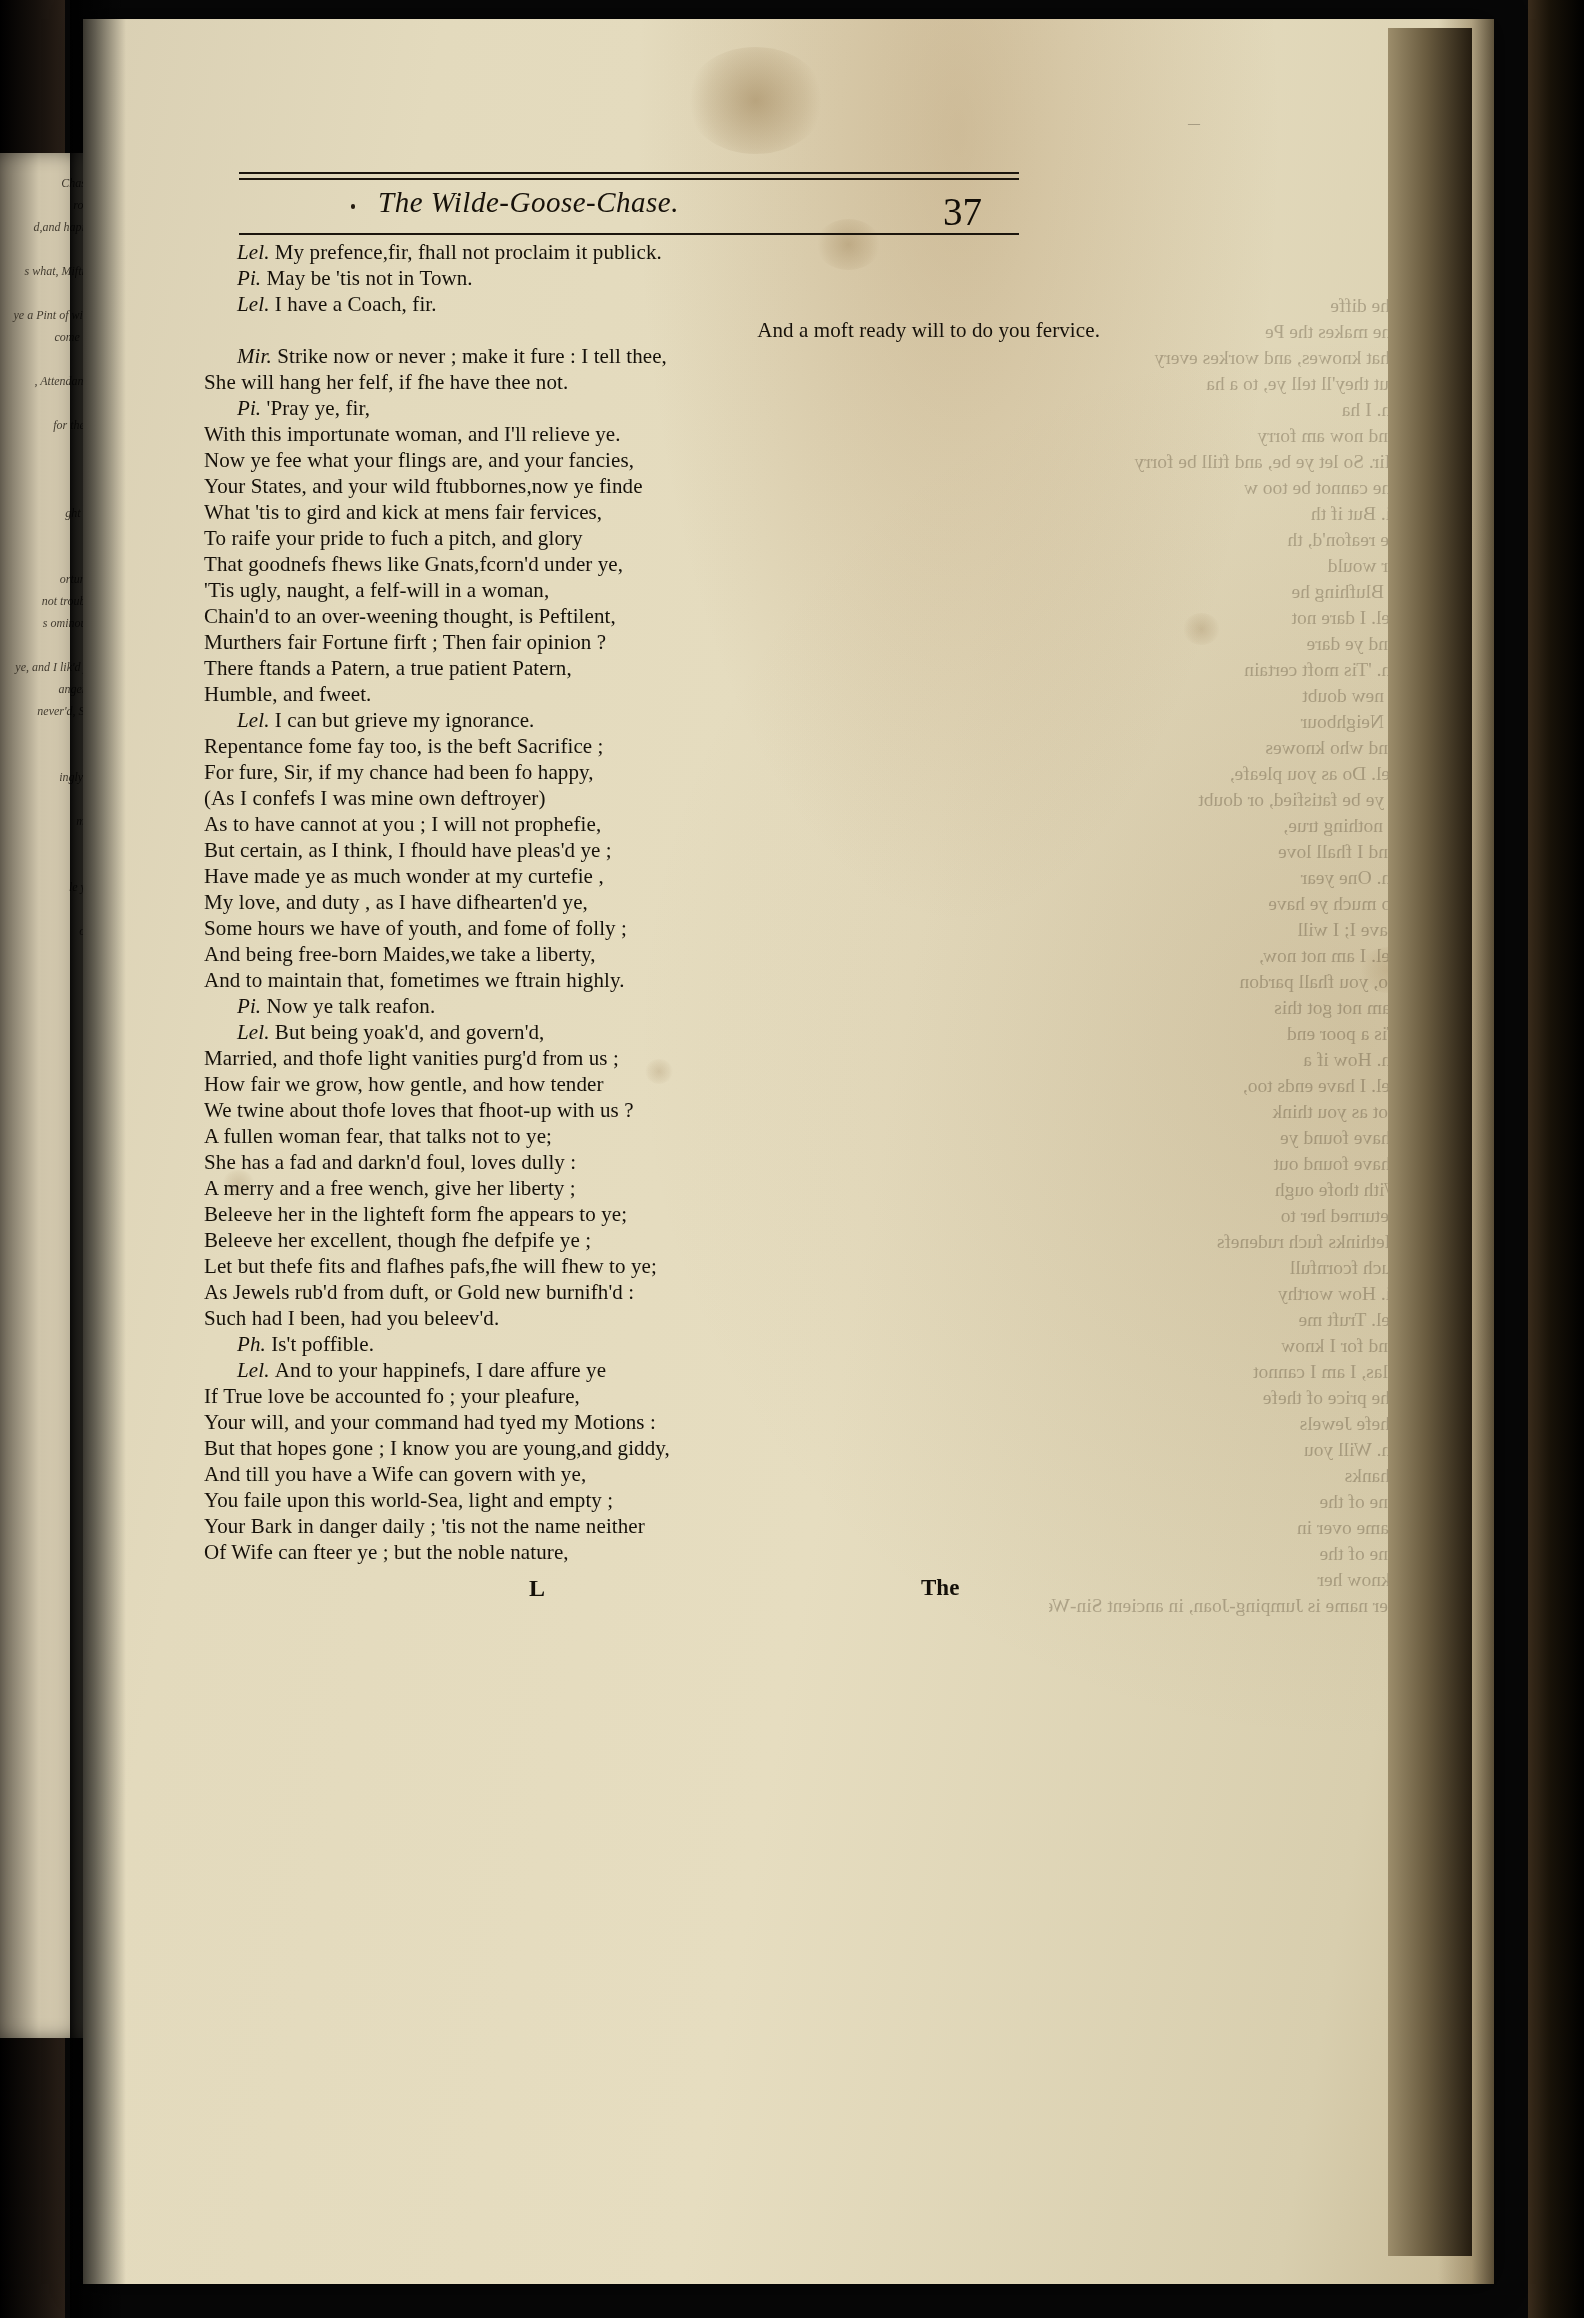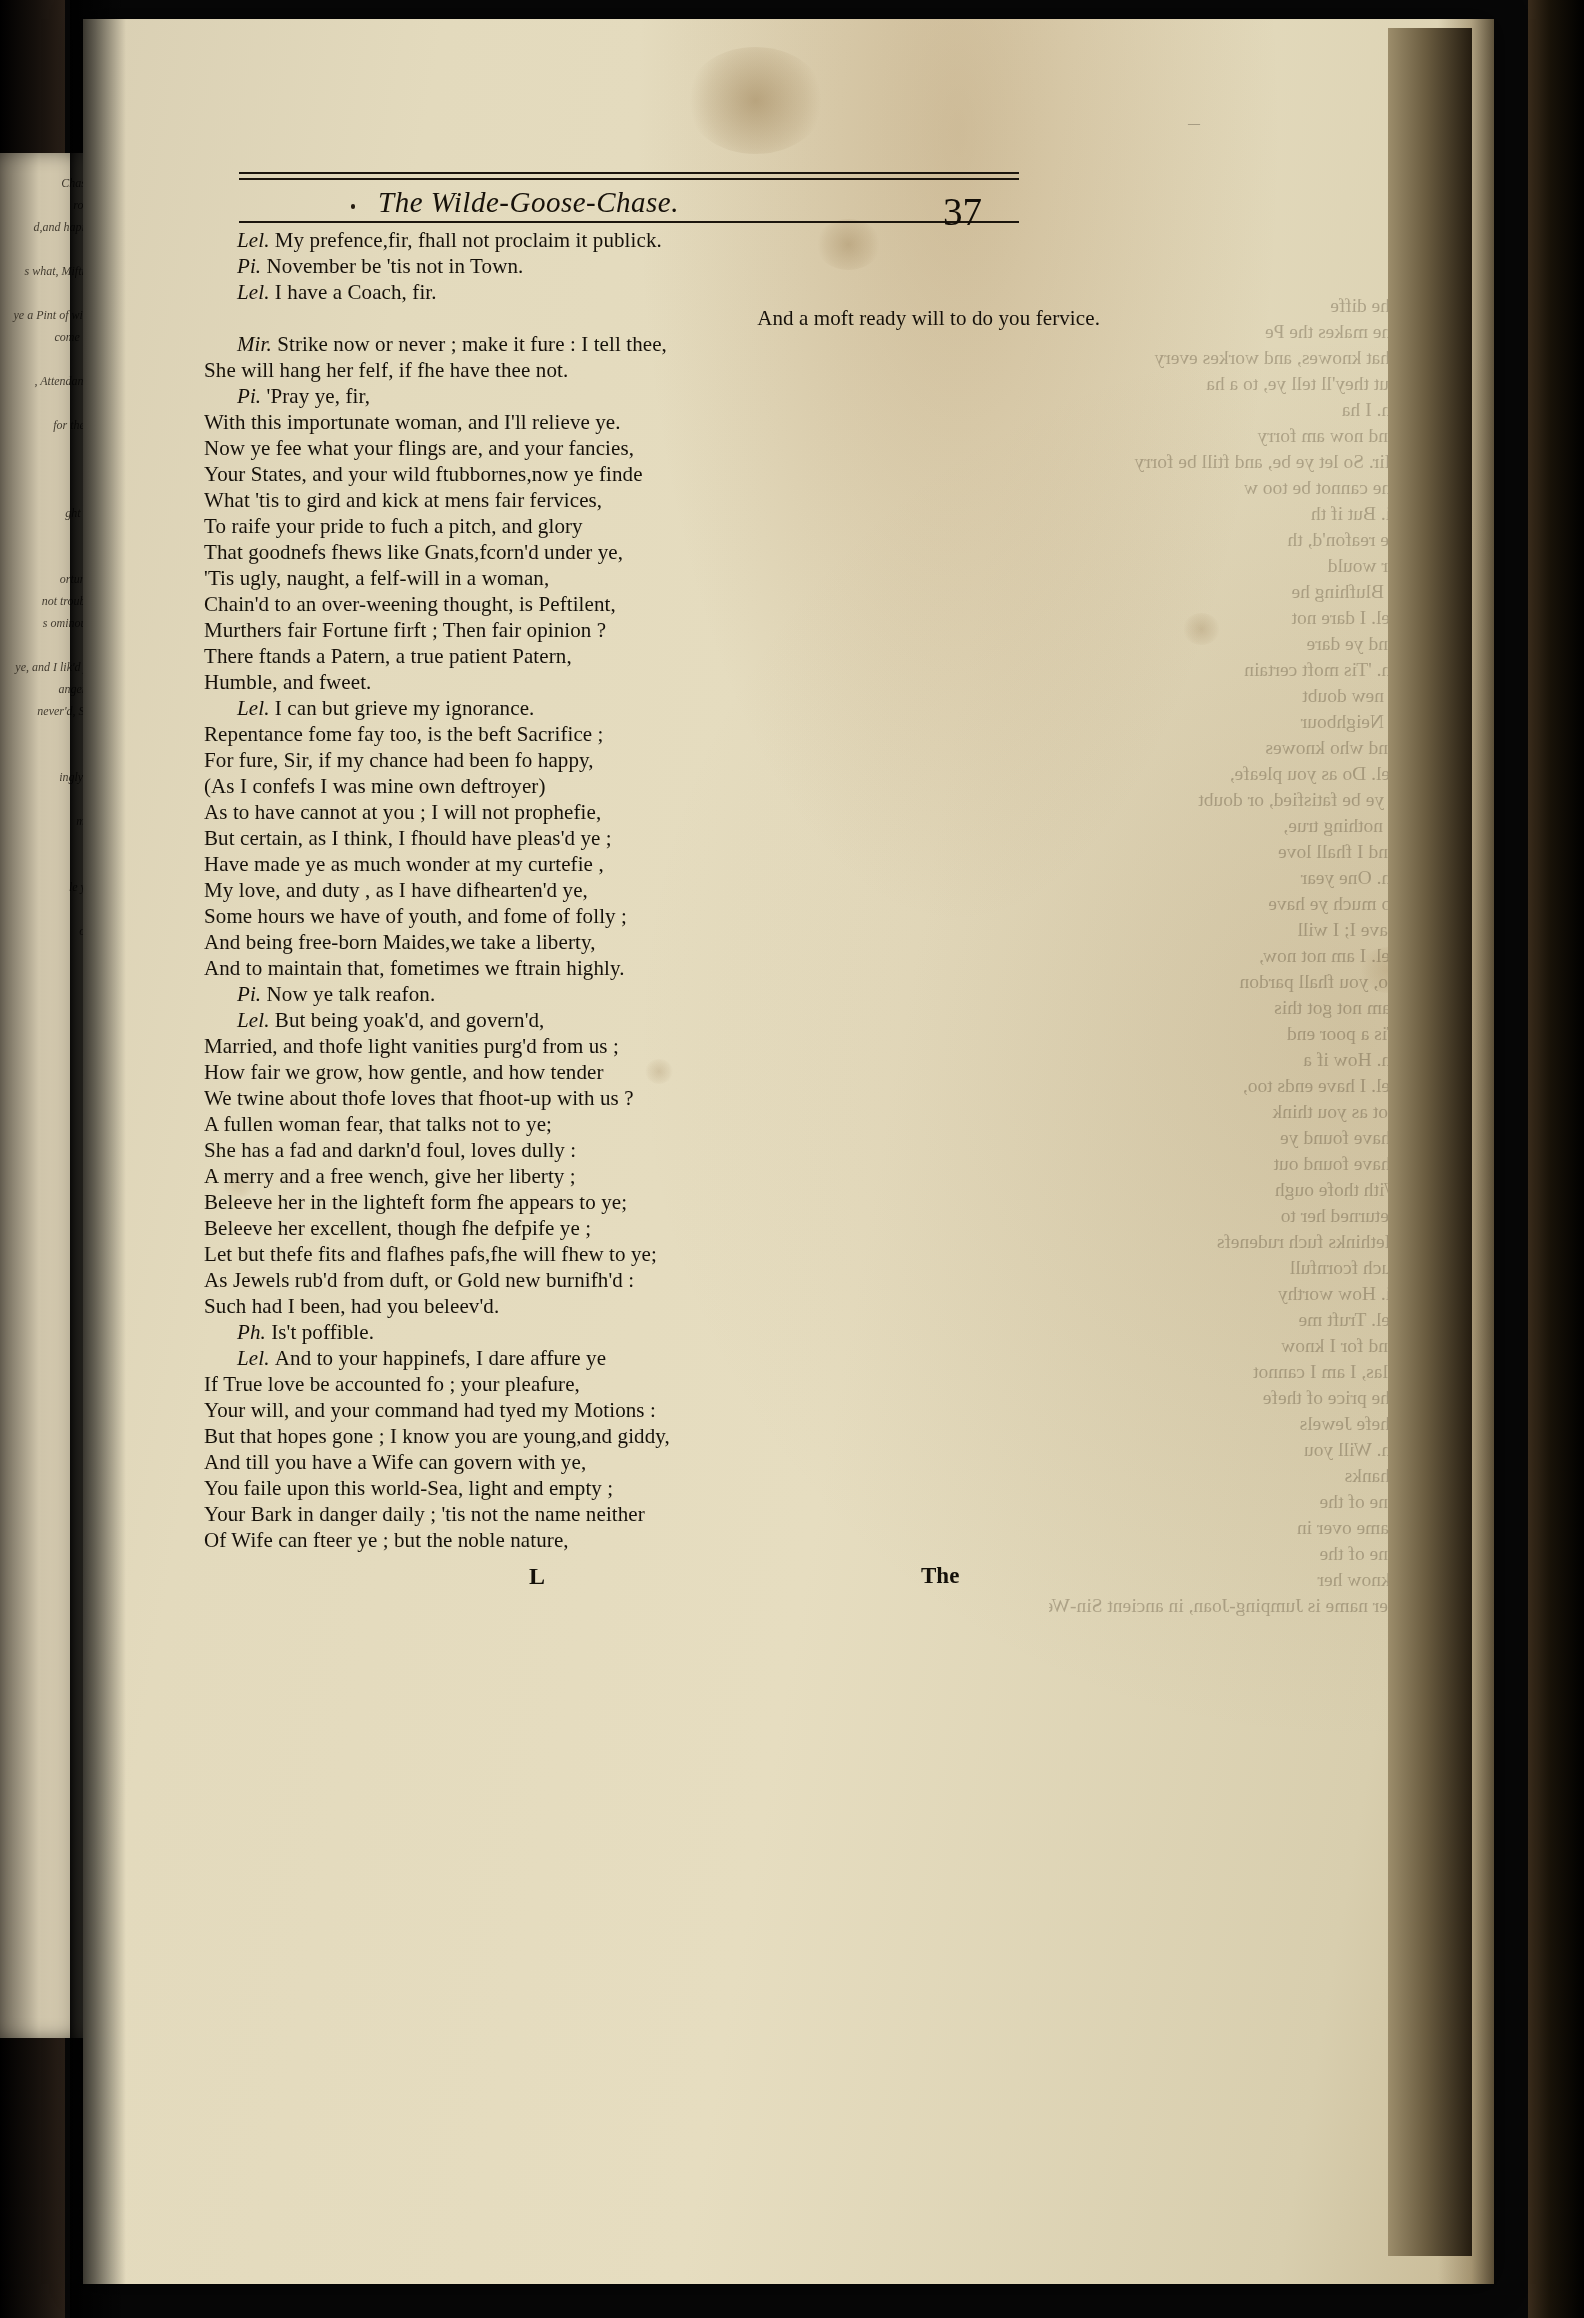--- a/index.html
+++ b/index.html
@@ -118,21 +118,21 @@
   }
   .rule {
     height: 2.3px;
     background: #1b150d;
     width: 100%;
   }
   .rule.second { margin-top: 4.6px; height: 1.9px; }
 
   .headline {
     position: relative;
-    height: 43px;
+    height: 55px;
     margin-left: 35px;
     width: 780px;
   }
   .head-title {
     position: absolute;
     left: 139px;
     top: 5.6px;
     font-style: italic;
     font-size: 29px;
     letter-spacing: 0.5px;
@@ -346,21 +346,21 @@
       <div class="headline">
         <span class="head-dot"></span>
         <span class="head-title">The Wilde-Goose-Chase.</span>
         <span class="head-pageno">37</span>
       </div>
 
       <div class="rule-under"></div>
 
       <div class="body-text" id="body-text">
           <div class="line indent"><span class="sp">Lel. </span><span>My prefence,fir, fhall not proclaim it publick.</span></div>
-          <div class="line indent"><span class="sp">Pi. </span><span>November be 'tis not in Town.</span></div>
+          <div class="line indent"><span class="sp">Pi. </span><span>May be 'tis not in Town.</span></div>
           <div class="line indent"><span class="sp">Lel. </span><span>I have a Coach, fir.</span></div>
           <div class="line indent2"><span>And a moft ready will to do you fervice.</span></div>
           <div class="line indent"><span class="sp">Mir. </span><span>Strike now or never ; make it fure :  I tell thee,</span></div>
           <div class="line"><span>She will hang her felf, if fhe have thee not.</span></div>
           <div class="line indent"><span class="sp">Pi. </span><span>'Pray ye, fir,</span></div>
           <div class="line"><span>With this importunate woman, and I'll relieve ye.</span></div>
           <div class="line"><span>Now ye fee what your flings are, and your fancies,</span></div>
           <div class="line"><span>Your States, and your wild ftubbornes,now ye finde</span></div>
           <div class="line"><span>What 'tis to gird and kick at mens fair fervices,</span></div>
           <div class="line"><span>To raife your pride to fuch a pitch, and glory</span></div>

